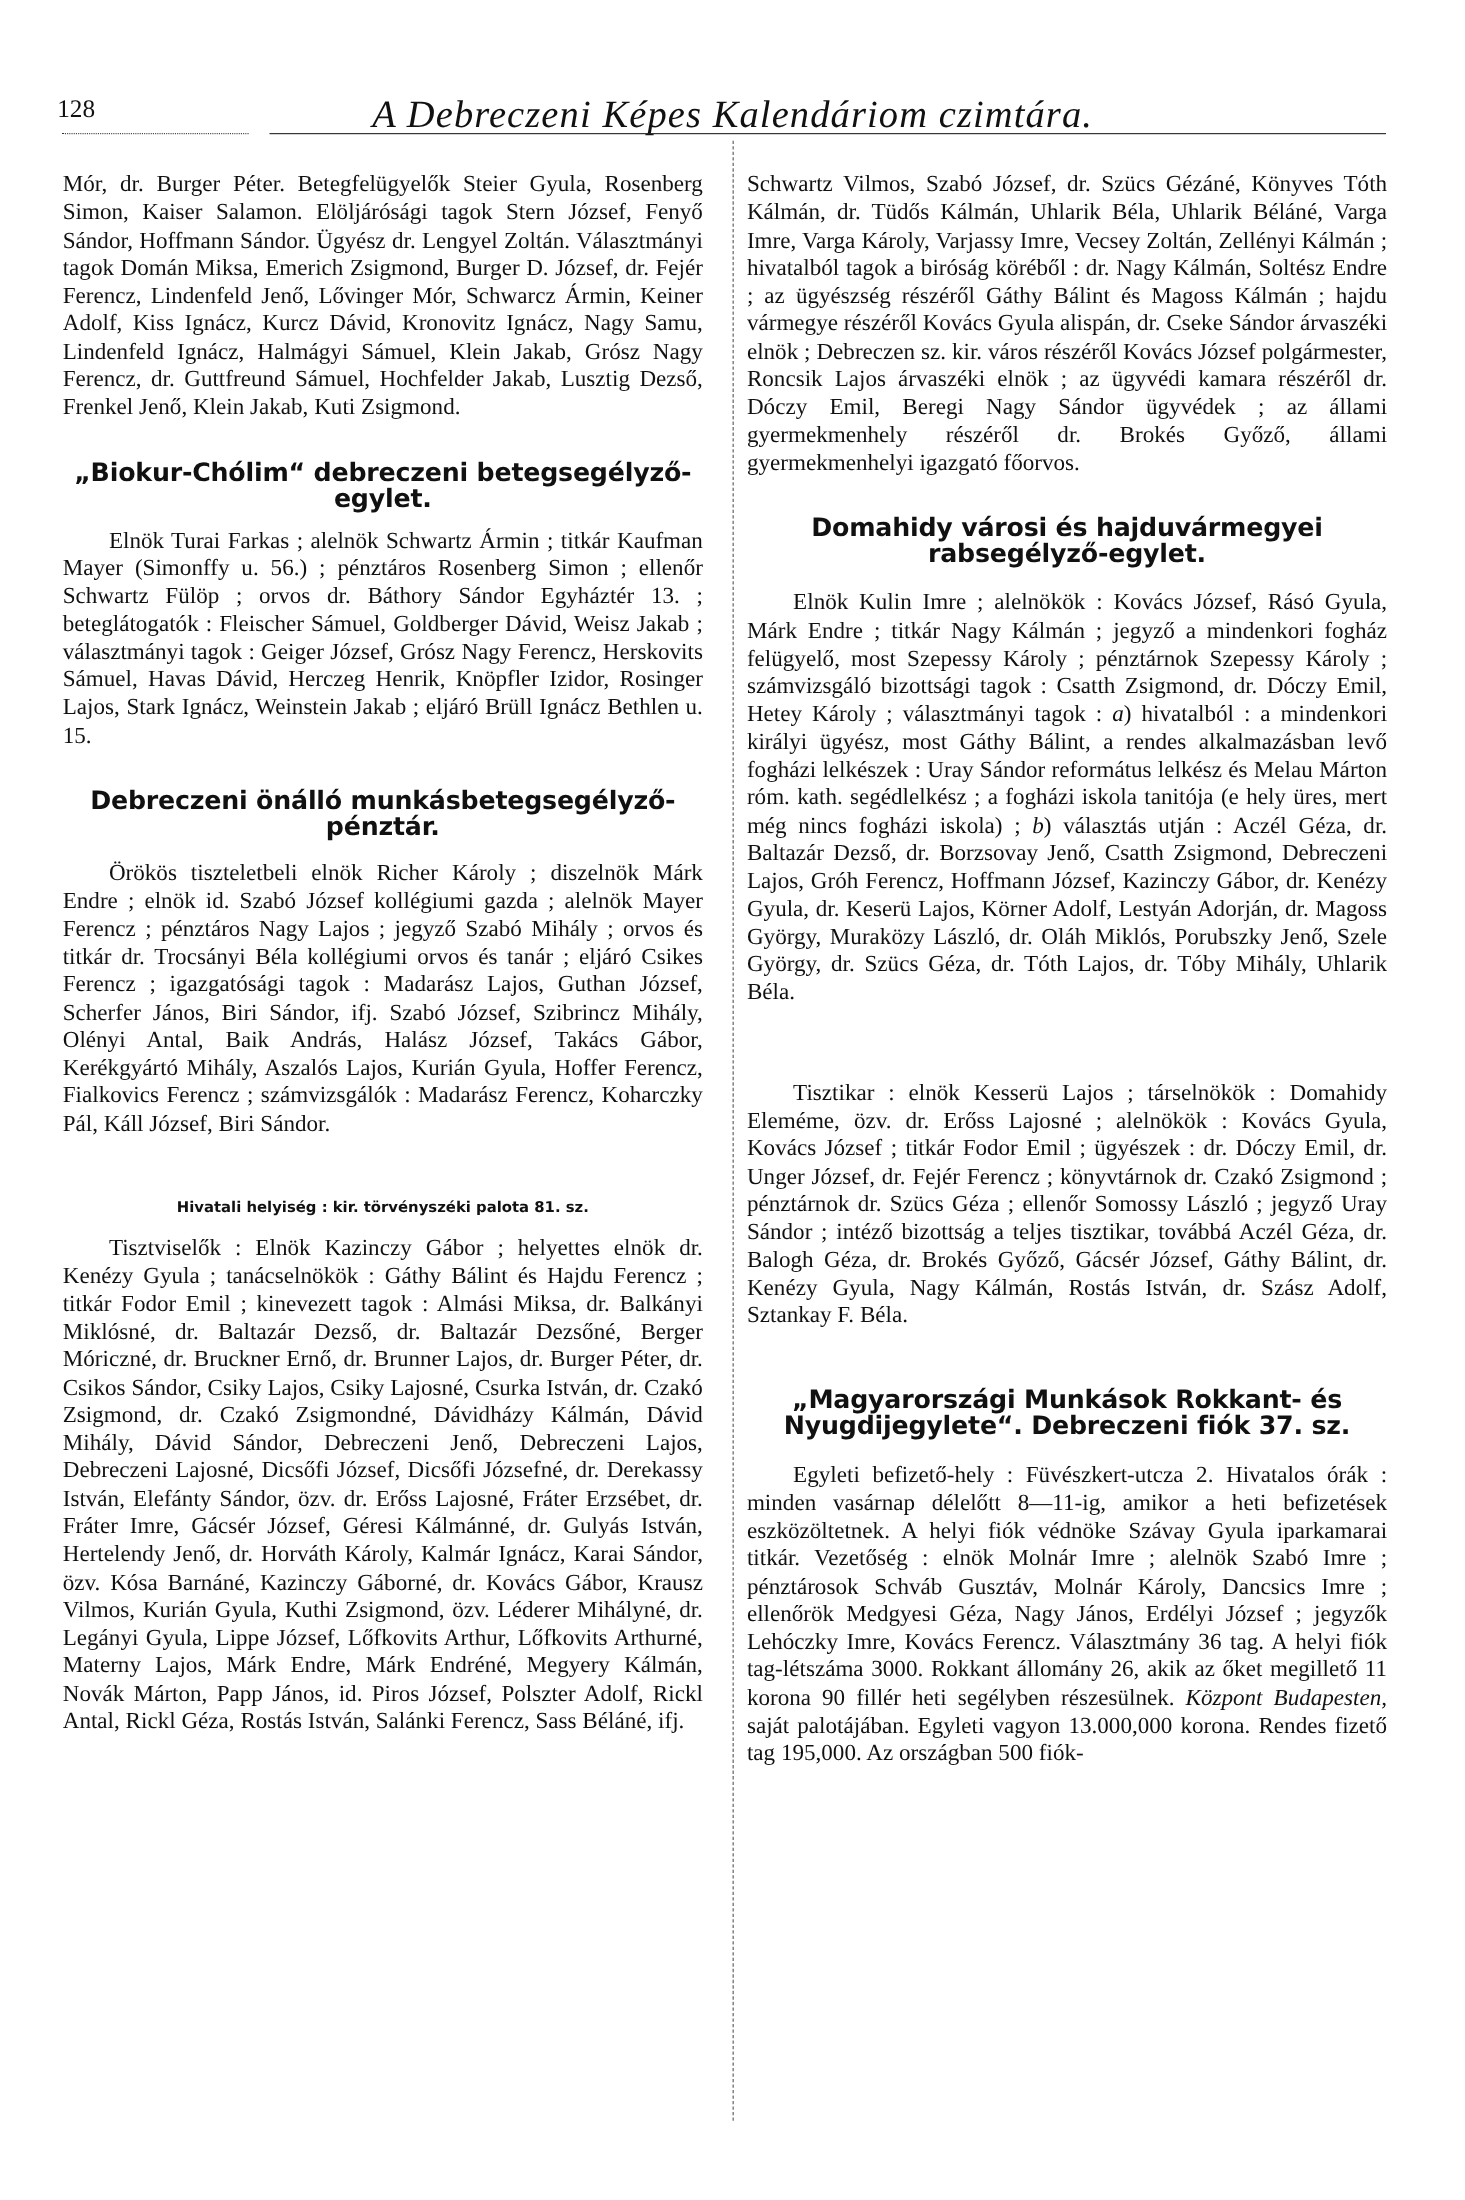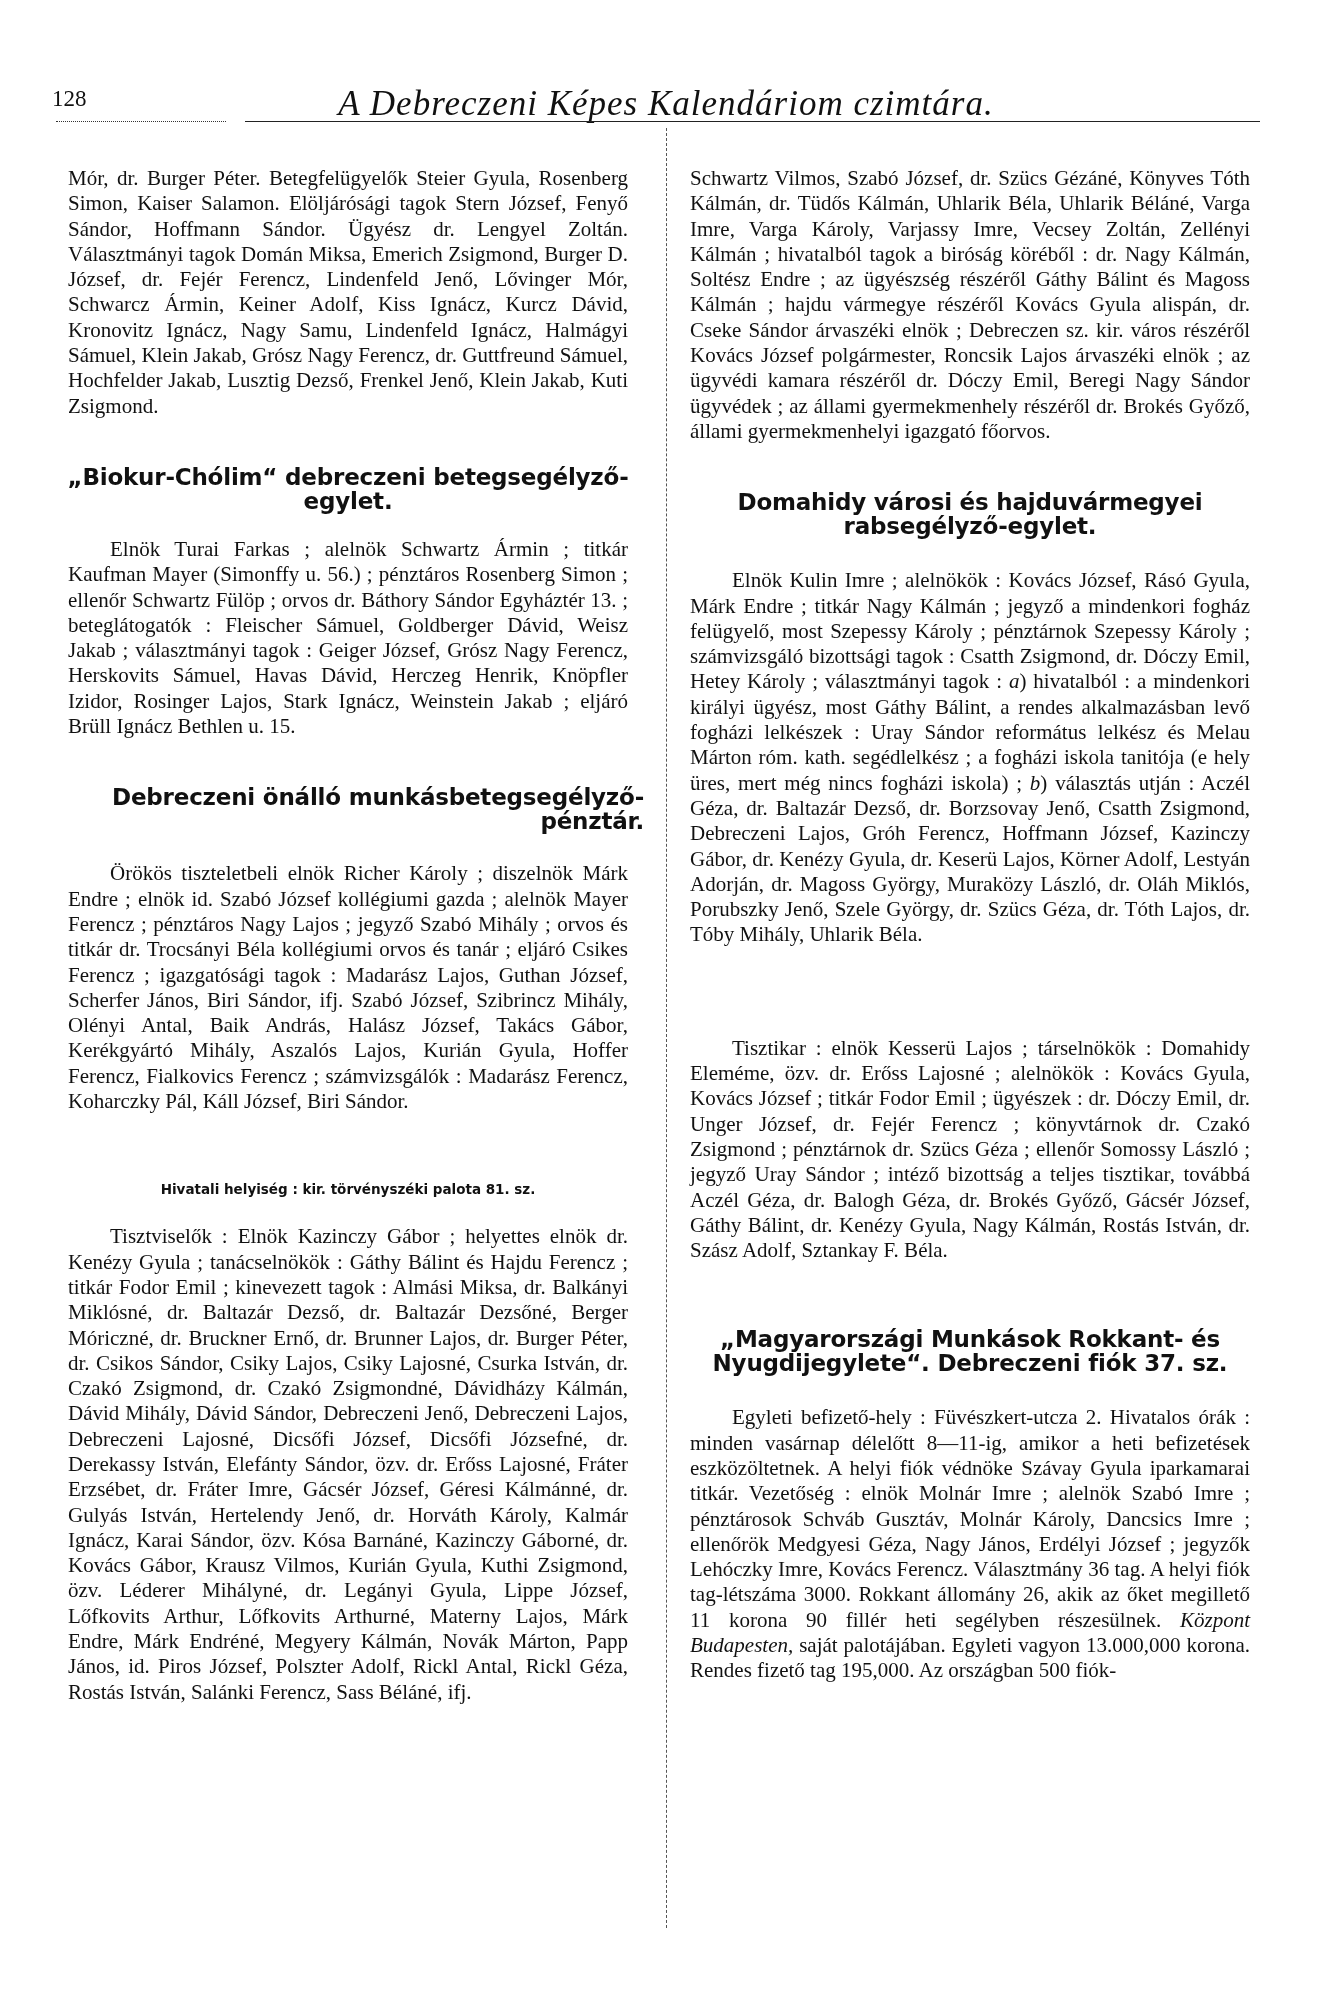--- a/index.html
+++ b/index.html
@@ -9,21 +9,21 @@
   .page-no { position: absolute; left: 52px; top: 2px; font-size: 23px; font-family: "Liberation Serif", serif; }
   .running-title { position: absolute; left: 0; width: 1332px; top: 0; text-align: center;
                    font-style: italic; font-size: 35px; letter-spacing: 1px; font-family: "Liberation Serif", serif; }
   .rule-l { position: absolute; left: 56px; top: 37px; width: 170px; border-top: 1px dotted #333; }
   .rule-r { position: absolute; left: 245px; top: 37px; width: 1015px; border-top: 1.5px solid #222; }
   .divider { position: absolute; left: 666px; top: 128px; height: 1800px; border-left: 1px dashed #555; }
   .col { position: absolute; top: 150px; width: 592px;
          font-family: "Liberation Serif", serif; font-size: 21px; line-height: 25.3px; text-align: justify; }
   .col-left { left: 52px; }
   .col-right { left: 674px; }
-  .col p { margin: 16px; }
+  .col p { margin: 5px; }
   .col p.indent { text-indent: 42px; }
   .sec-title { font-family: "DejaVu Sans", sans-serif; font-weight: bold; font-size: 23px;
                text-align: center; line-height: 24px; margin: 0; letter-spacing: -0.2px; }
   .sec-sub { font-family: "DejaVu Sans", sans-serif; font-weight: bold; font-size: 13.5px;
              text-align: center; line-height: 22px; margin: 0; } .gap-m { height: 30px; } .gap-l { height: 48px; }
   em { font-style: italic; }
 </style>
 </head>
 <body>
 
@@ -38,21 +38,21 @@
 
 <div class="col col-left">
   <p>Mór, dr. Burger Péter. Betegfelügyelők Steier Gyula, Rosenberg Simon, Kaiser Salamon. Elöljárósági tagok Stern József, Fenyő Sándor, Hoffmann Sándor. Ügyész dr. Lengyel Zoltán. Választmányi tagok Domán Miksa, Emerich Zsigmond, Burger D. József, dr. Fejér Ferencz, Lindenfeld Jenő, Lővinger Mór, Schwarcz Ármin, Keiner Adolf, Kiss Ignácz, Kurcz Dávid, Kronovitz Ignácz, Nagy Samu, Lindenfeld Ignácz, Halmágyi Sámuel, Klein Jakab, Grósz Nagy Ferencz, dr. Guttfreund Sámuel, Hochfelder Jakab, Lusztig Dezső, Frenkel Jenő, Klein Jakab, Kuti Zsigmond.</p>
 
   <div class="gap-m"></div>
   <h2 class="sec-title">„Biokur-Chólim“ debreczeni betegsegélyző-egylet.</h2>
   <div style="height:8px"></div>
   <p class="indent">Elnök Turai Farkas ; alelnök Schwartz Ármin ; titkár Kaufman Mayer (Simonffy u. 56.) ; pénztáros Rosenberg Simon ; ellenőr Schwartz Fülöp ; orvos dr. Báthory Sándor Egyháztér 13. ; beteglátogatók : Fleischer Sámuel, Goldberger Dávid, Weisz Jakab ; választmányi tagok : Geiger József, Grósz Nagy Ferencz, Herskovits Sámuel, Havas Dávid, Herczeg Henrik, Knöpfler Izidor, Rosinger Lajos, Stark Ignácz, Weinstein Jakab ; eljáró Brüll Ignácz Bethlen u. 15.</p>
 
   <div class="gap-m"></div>
-  <h2 class="sec-title" style="text-align:right">Debreczeni önálló munkásbetegsegélyző-pénztár.</h2>
+  <h2 class="sec-title" style="text-align:center">Debreczeni önálló munkásbetegsegélyző-pénztár.</h2>
   <div style="height:12px"></div>
   <p class="indent">Örökös tiszteletbeli elnök Richer Károly ; diszelnök Márk Endre ; elnök id. Szabó József kollégiumi gazda ; alelnök Mayer Ferencz ; pénztáros Nagy Lajos ; jegyző Szabó Mihály ; orvos és titkár dr. Trocsányi Béla kollégiumi orvos és tanár ; eljáró Csikes Ferencz ; igazgatósági tagok : Madarász Lajos, Guthan József, Scherfer János, Biri Sándor, ifj. Szabó József, Szibrincz Mihály, Olényi Antal, Baik András, Halász József, Takács Gábor, Kerékgyártó Mihály, Aszalós Lajos, Kurián Gyula, Hoffer Ferencz, Fialkovics Ferencz ; számvizsgálók : Madarász Ferencz, Koharczky Pál, Káll József, Biri Sándor.</p>
 
   <div class="gap-l"></div>
   <div class="sec-sub">Hivatali helyiség : kir. törvényszéki palota 81. sz.</div>
   <div style="height:8px"></div>
   <p class="indent">Tisztviselők : Elnök Kazinczy Gábor ; helyettes elnök dr. Kenézy Gyula ; tanácselnökök : Gáthy Bálint és Hajdu Ferencz ; titkár Fodor Emil ; kinevezett tagok : Almási Miksa, dr. Balkányi Miklósné, dr. Baltazár Dezső, dr. Baltazár Dezsőné, Berger Móriczné, dr. Bruckner Ernő, dr. Brunner Lajos, dr. Burger Péter, dr. Csikos Sándor, Csiky Lajos, Csiky Lajosné, Csurka István, dr. Czakó Zsigmond, dr. Czakó Zsigmondné, Dávidházy Kálmán, Dávid Mihály, Dávid Sándor, Debreczeni Jenő, Debreczeni Lajos, Debreczeni Lajosné, Dicsőfi József, Dicsőfi Józsefné, dr. Derekassy István, Elefánty Sándor, özv. dr. Erőss Lajosné, Fráter Erzsébet, dr. Fráter Imre, Gácsér József, Géresi Kálmánné, dr. Gulyás István, Hertelendy Jenő, dr. Horváth Károly, Kalmár Ignácz, Karai Sándor, özv. Kósa Barnáné, Kazinczy Gáborné, dr. Kovács Gábor, Krausz Vilmos, Kurián Gyula, Kuthi Zsigmond, özv. Léderer Mihályné, dr. Legányi Gyula, Lippe József, Lőfkovits Arthur, Lőfkovits Arthurné, Materny Lajos, Márk Endre, Márk Endréné, Megyery Kálmán, Novák Márton, Papp János, id. Piros József, Polszter Adolf, Rickl Antal, Rickl Géza, Rostás István, Salánki Ferencz, Sass Béláné, ifj.</p>
 </div>
 
 <div class="col col-right">

